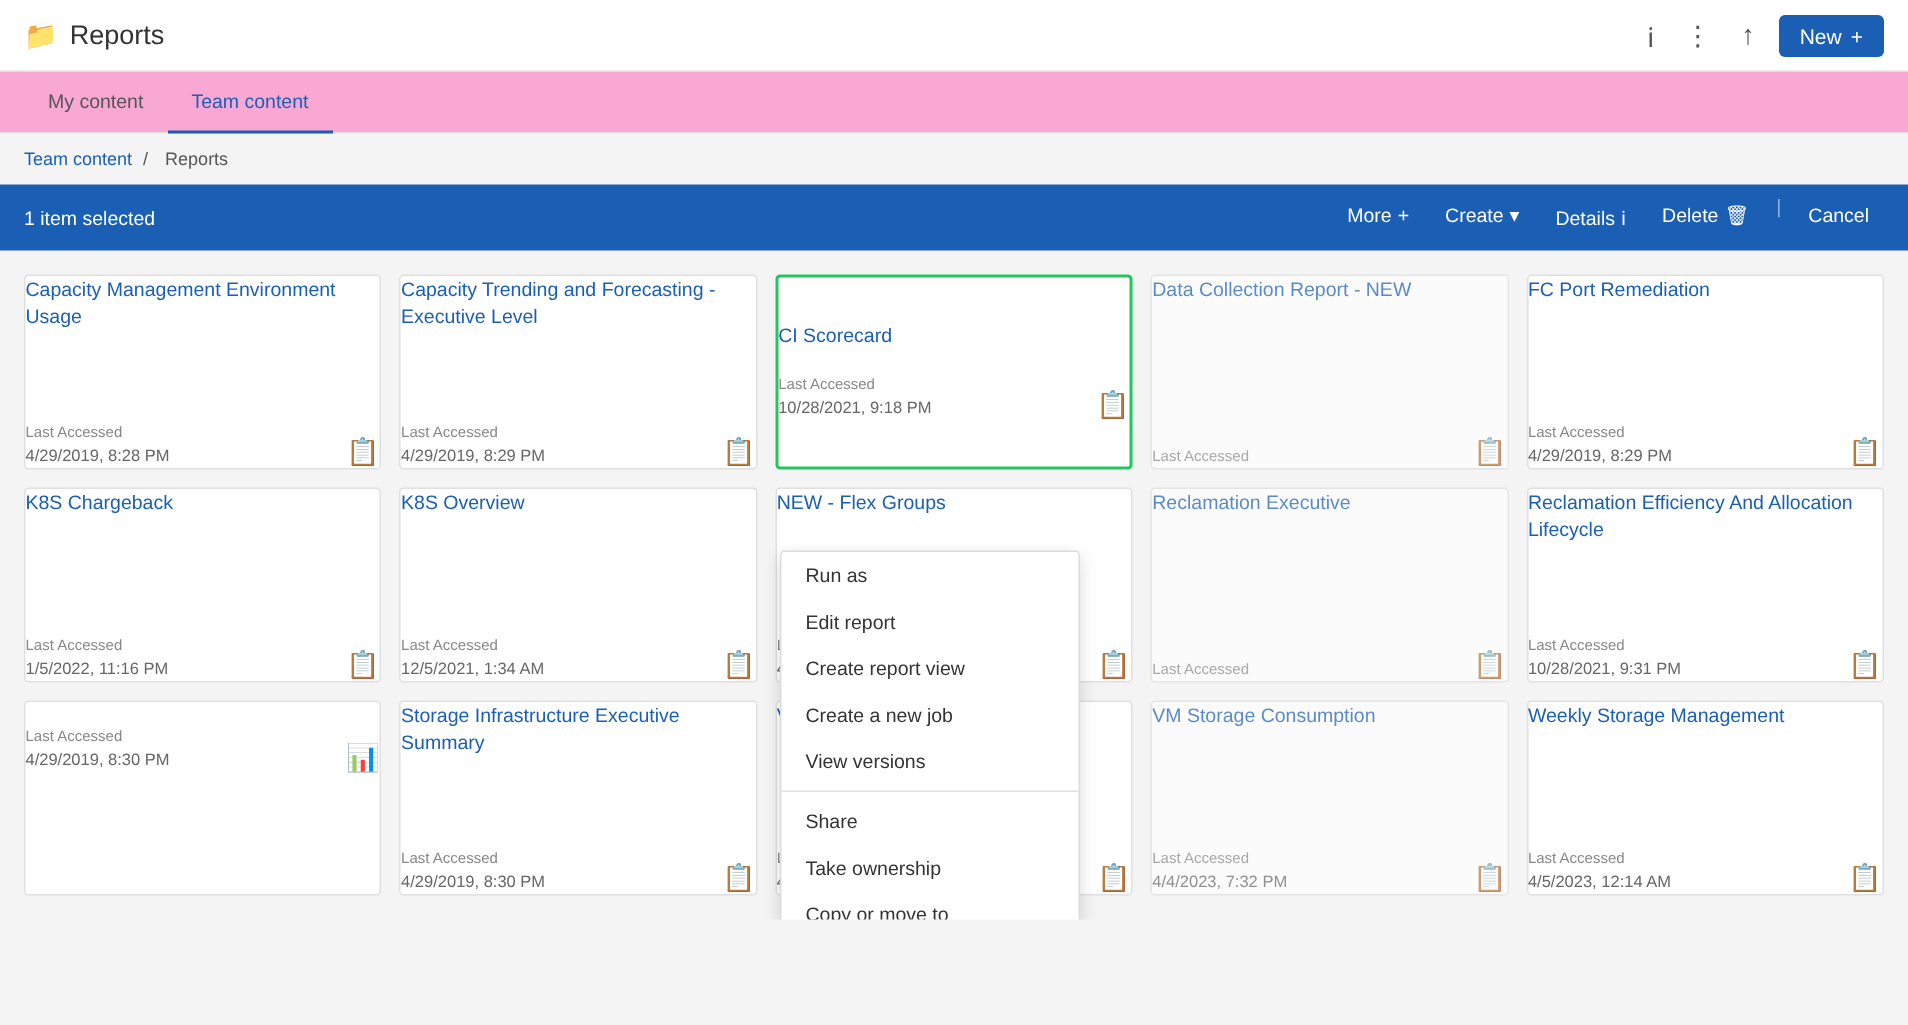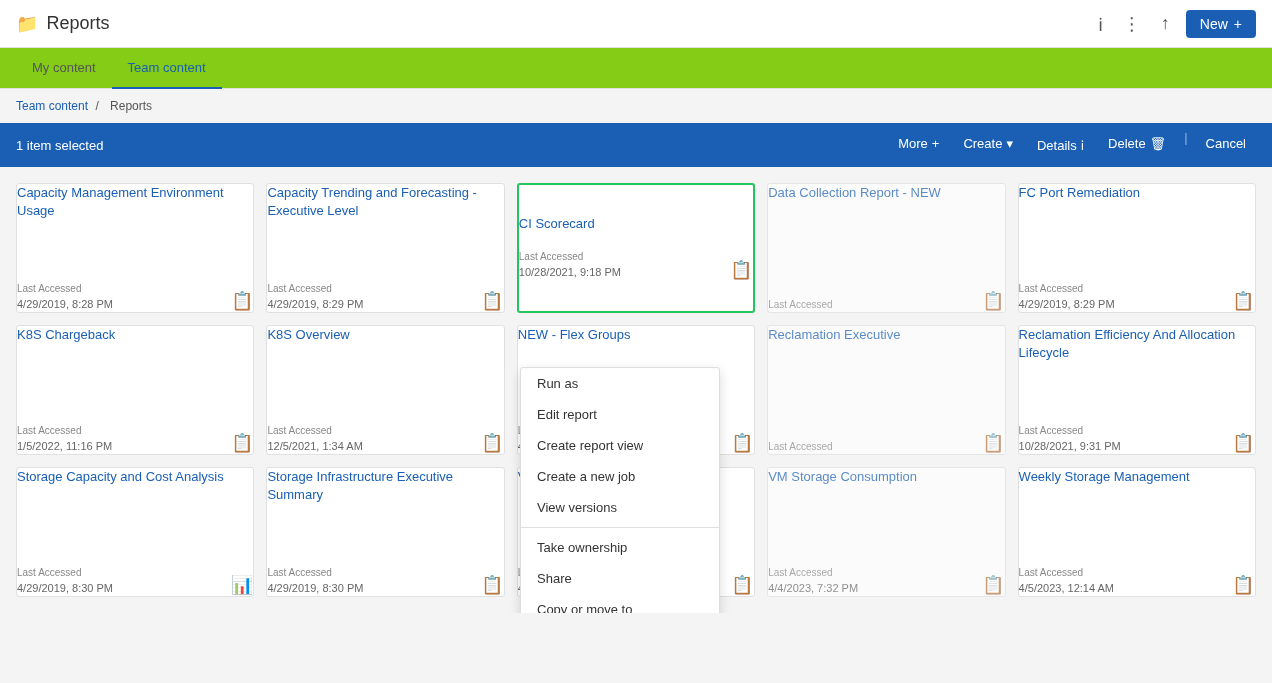--- a/index.html
+++ b/index.html
@@ -47,21 +47,21 @@
       padding: 6px 14px;
       font-size: 14px;
       cursor: pointer;
       display: flex;
       align-items: center;
       gap: 6px;
     }
 
     
     .tabs {
-      background: #84cc16;
+      background: #f9a8d4;
       display: flex;
       padding: 0 16px;
       border-bottom: 1px solid #e0e0e0;
     }
     .tab {
       padding: 12px 16px;
       cursor: pointer;
       font-size: 13px;
       color: #555;
       border-bottom: 2px solid transparent;
@@ -359,21 +359,20 @@
       <div class="card-footer">
         <div class="card-date">
           <div class="card-date-label">Last Accessed</div>
           <div>10/28/2021, 9:31 PM</div>
         </div>
         <span class="card-icon">📋</span>
       </div>
     </div>
 
     <div class="card">
-      <div class="card-title">Storage Capacity and Cost Analysis</div>
       <div class="card-footer">
         <div class="card-date">
           <div class="card-date-label">Last Accessed</div>
           <div>4/29/2019, 8:30 PM</div>
         </div>
         <span class="card-icon">📊</span>
       </div>
     </div>
 
     <div class="card">
@@ -422,21 +421,21 @@
 
   </div>
 
   <div class="context-menu">
     <div class="context-menu-item">Run as</div>
     <div class="context-menu-item">Edit report</div>
     <div class="context-menu-item">Create report view</div>
     <div class="context-menu-item">Create a new job</div>
     <div class="context-menu-item">View versions</div>
     <div class="context-menu-divider"></div>
+    <div class="context-menu-item">Share</div>
     <div class="context-menu-item">Take ownership</div>
-    <div class="context-menu-item">Share</div>
     <div class="context-menu-item">Copy or move to</div>
     <div class="context-menu-item">Add shortcut</div>
     <div class="context-menu-item highlighted">Edit name and description</div>
 
   </div>
 
 </div>
 
 </body></html>

